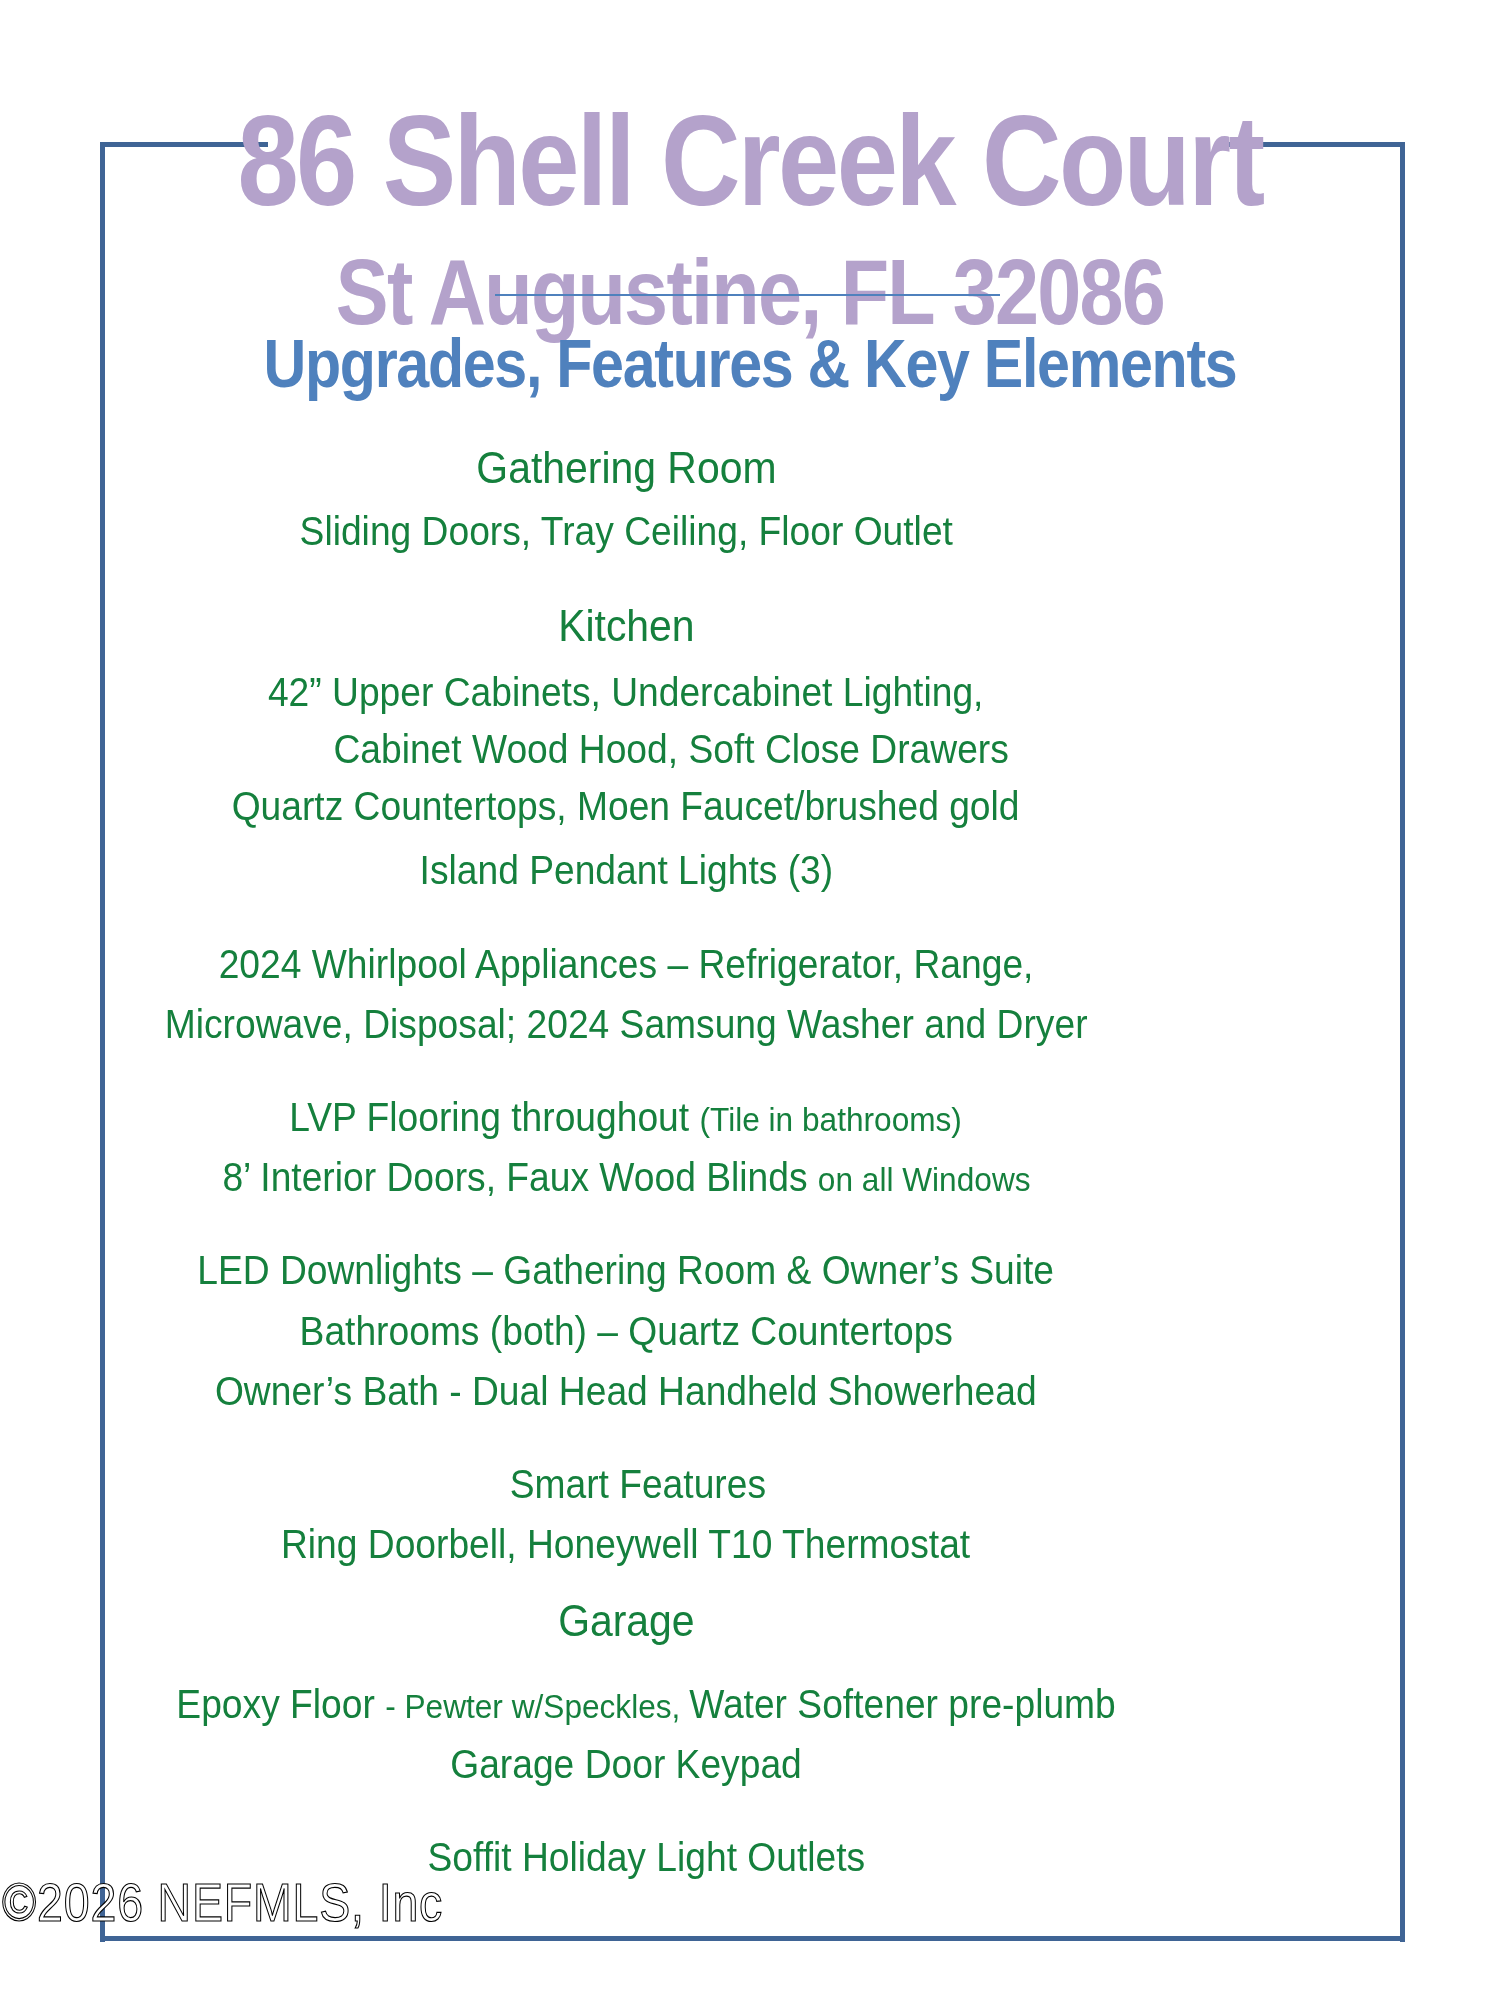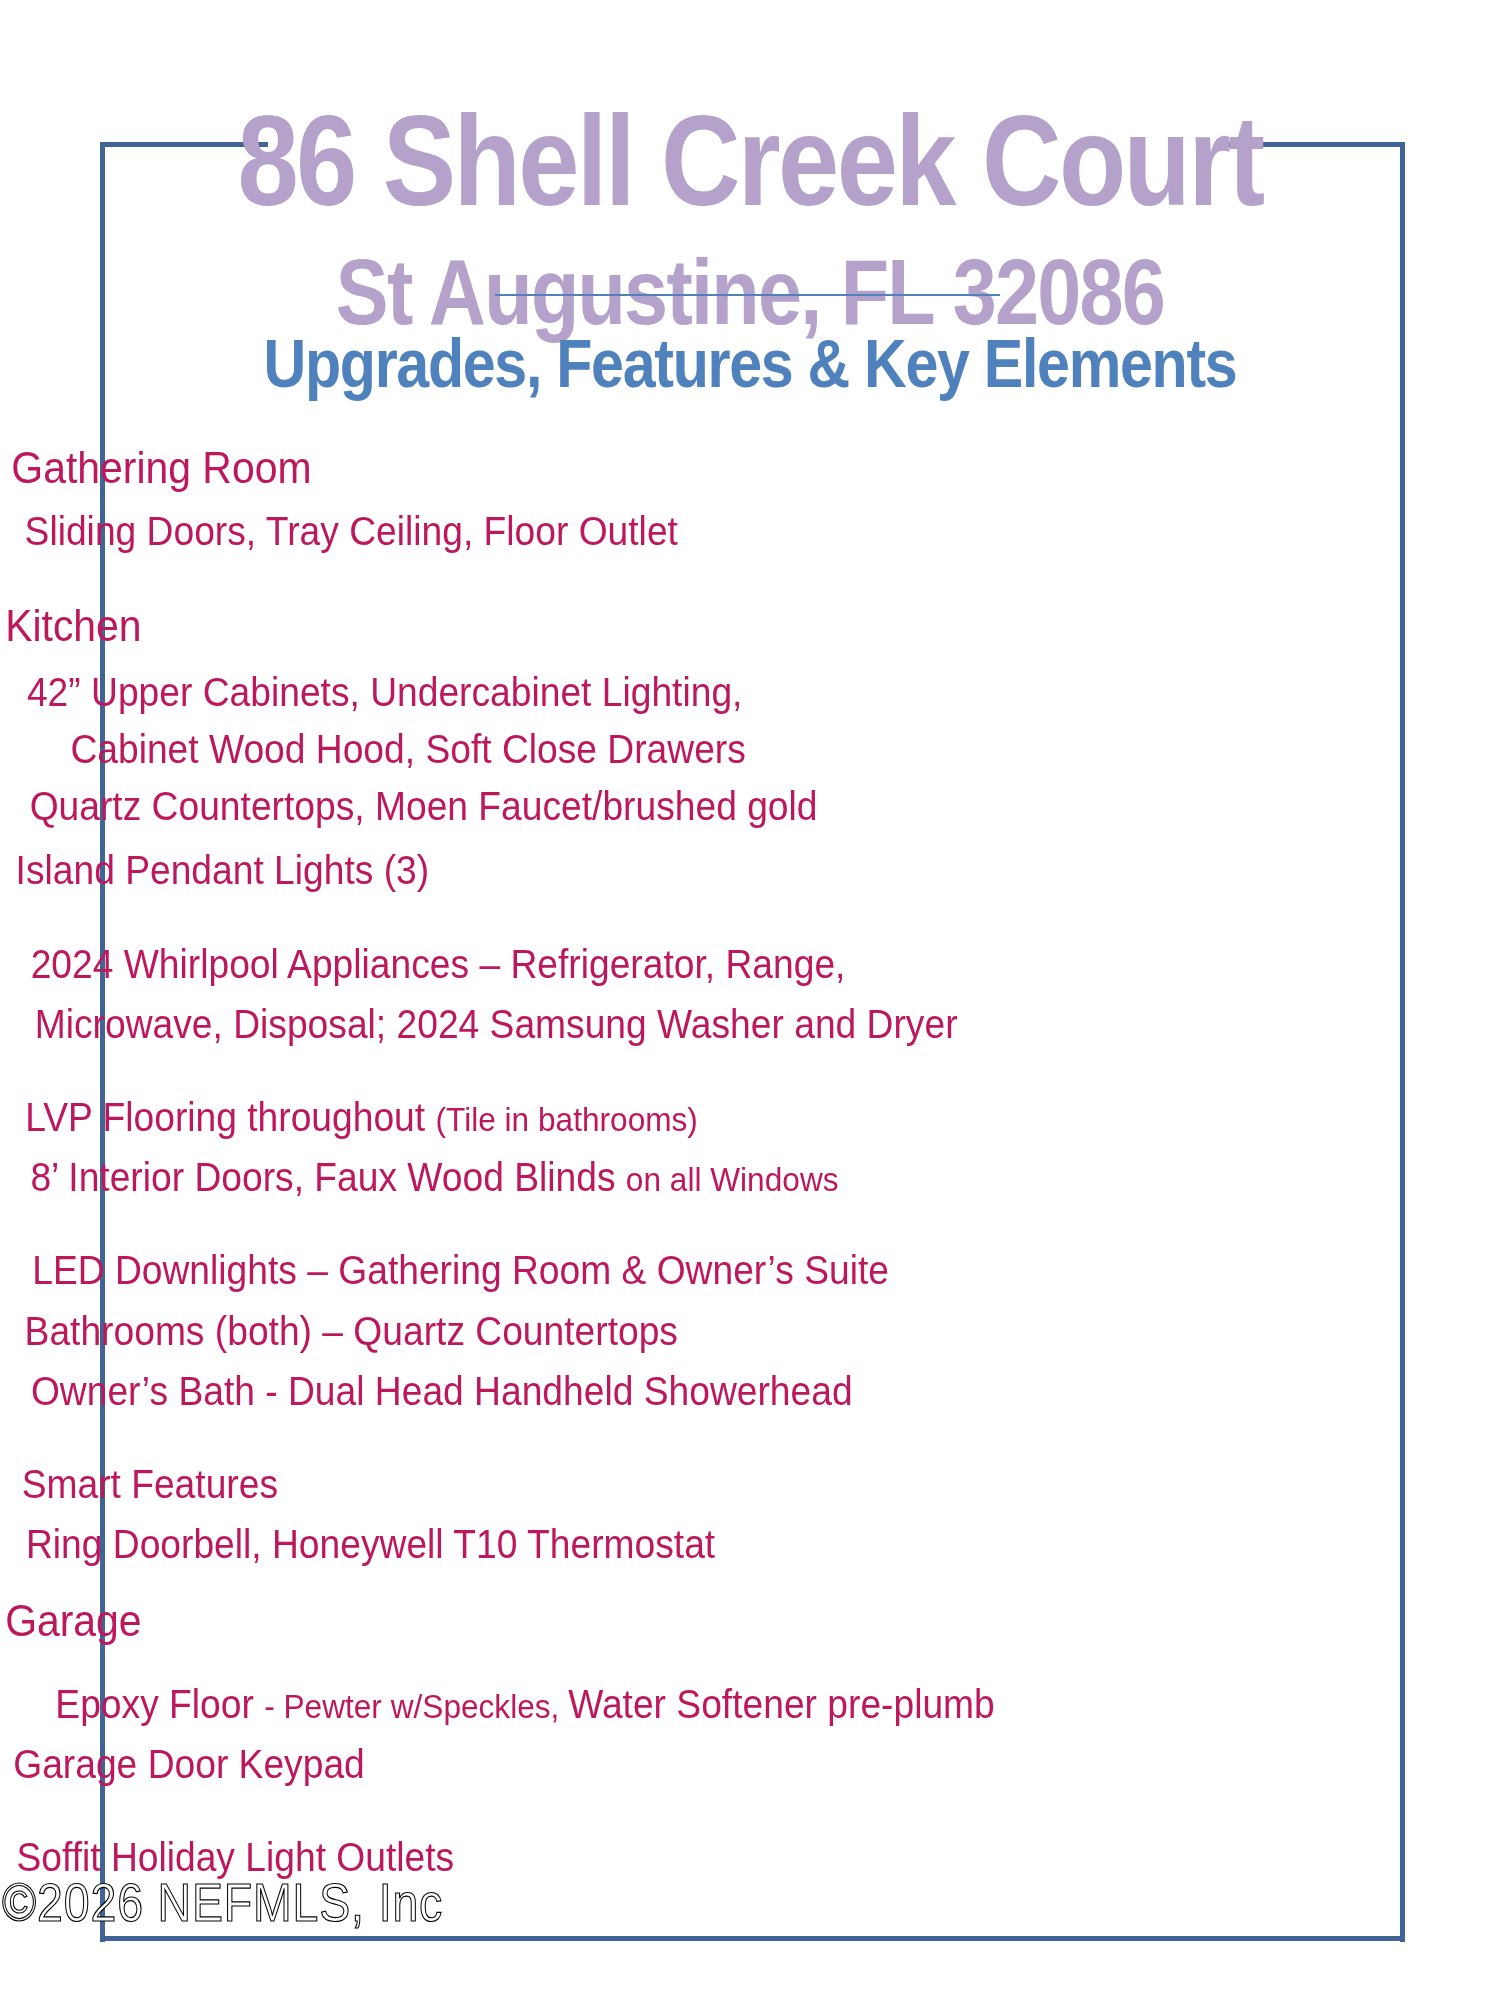--- a/index.html
+++ b/index.html
@@ -17,22 +17,22 @@
   .rule { position: absolute; left: 495px; width: 505px; top: 294px; height: 2px; background: #4f81bd; }
 
   .heading {
     position: absolute; left: 0; width: 1500px; top: 326px; text-align: center;
     font-family: "Liberation Sans", sans-serif; font-weight: bold;
     font-size: 68px; line-height: 74px; color: #4f81bd; white-space: nowrap;
     letter-spacing: -1.5px; transform: scaleX(0.87); transform-origin: 50% 50%;
   }
 
   .line {
-    position: absolute; left: 0; width: 1252px; text-align: left;
-    font-family: "Liberation Sans", sans-serif; color: #be185d;
+    position: absolute; left: 0; width: 1252px; text-align: center;
+    font-family: "Liberation Sans", sans-serif; color: #15803d;
     font-size: 40px; line-height: 48px; white-space: nowrap;
   }
   .line .inner { display: inline-block; transform: scaleX(0.93); transform-origin: 50% 50%; }
   .line.sec { font-size: 44px; }
   .small { font-size: 34px; }
 
   .watermark {
     position: absolute; left: 2px; top: 1872px;
     font-family: "Liberation Sans", sans-serif; font-size: 54px; line-height: 60px;
     color: #ffffff; -webkit-text-stroke: 1.2px #000000; white-space: nowrap;
@@ -72,15 +72,15 @@
 <div class="line" style="top:1307px;"><span class="inner">Bathrooms (both) – Quartz Countertops</span></div>
 <div class="line" style="top:1367px;"><span class="inner">Owner’s Bath - Dual Head Handheld Showerhead</span></div>
 
 <div class="line" style="top:1460px;padding-left:12px;"><span class="inner">Smart Features</span></div>
 <div class="line" style="top:1520px;"><span class="inner">Ring Doorbell, Honeywell T10 Thermostat</span></div>
 
 <div class="line sec" style="top:1597px;"><span class="inner">Garage</span></div>
 <div class="line" style="top:1680px;margin-left:20px;"><span class="inner"><span>Epoxy Floor </span><span class="small">- Pewter w/Speckles, </span><span>Water Softener pre-plumb</span></span></div>
 <div class="line" style="top:1740px;"><span class="inner">Garage Door Keypad</span></div>
 
-<div class="line" style="top:1833px;"><span class="inner">Soffit Holiday Light Outlets</span></div>
+<div class="line" style="top:1833px;margin-left:20px;"><span class="inner">Soffit Holiday Light Outlets</span></div>
 
 <div class="watermark">©2026 NEFMLS, Inc</div>
 
 </body></html>

